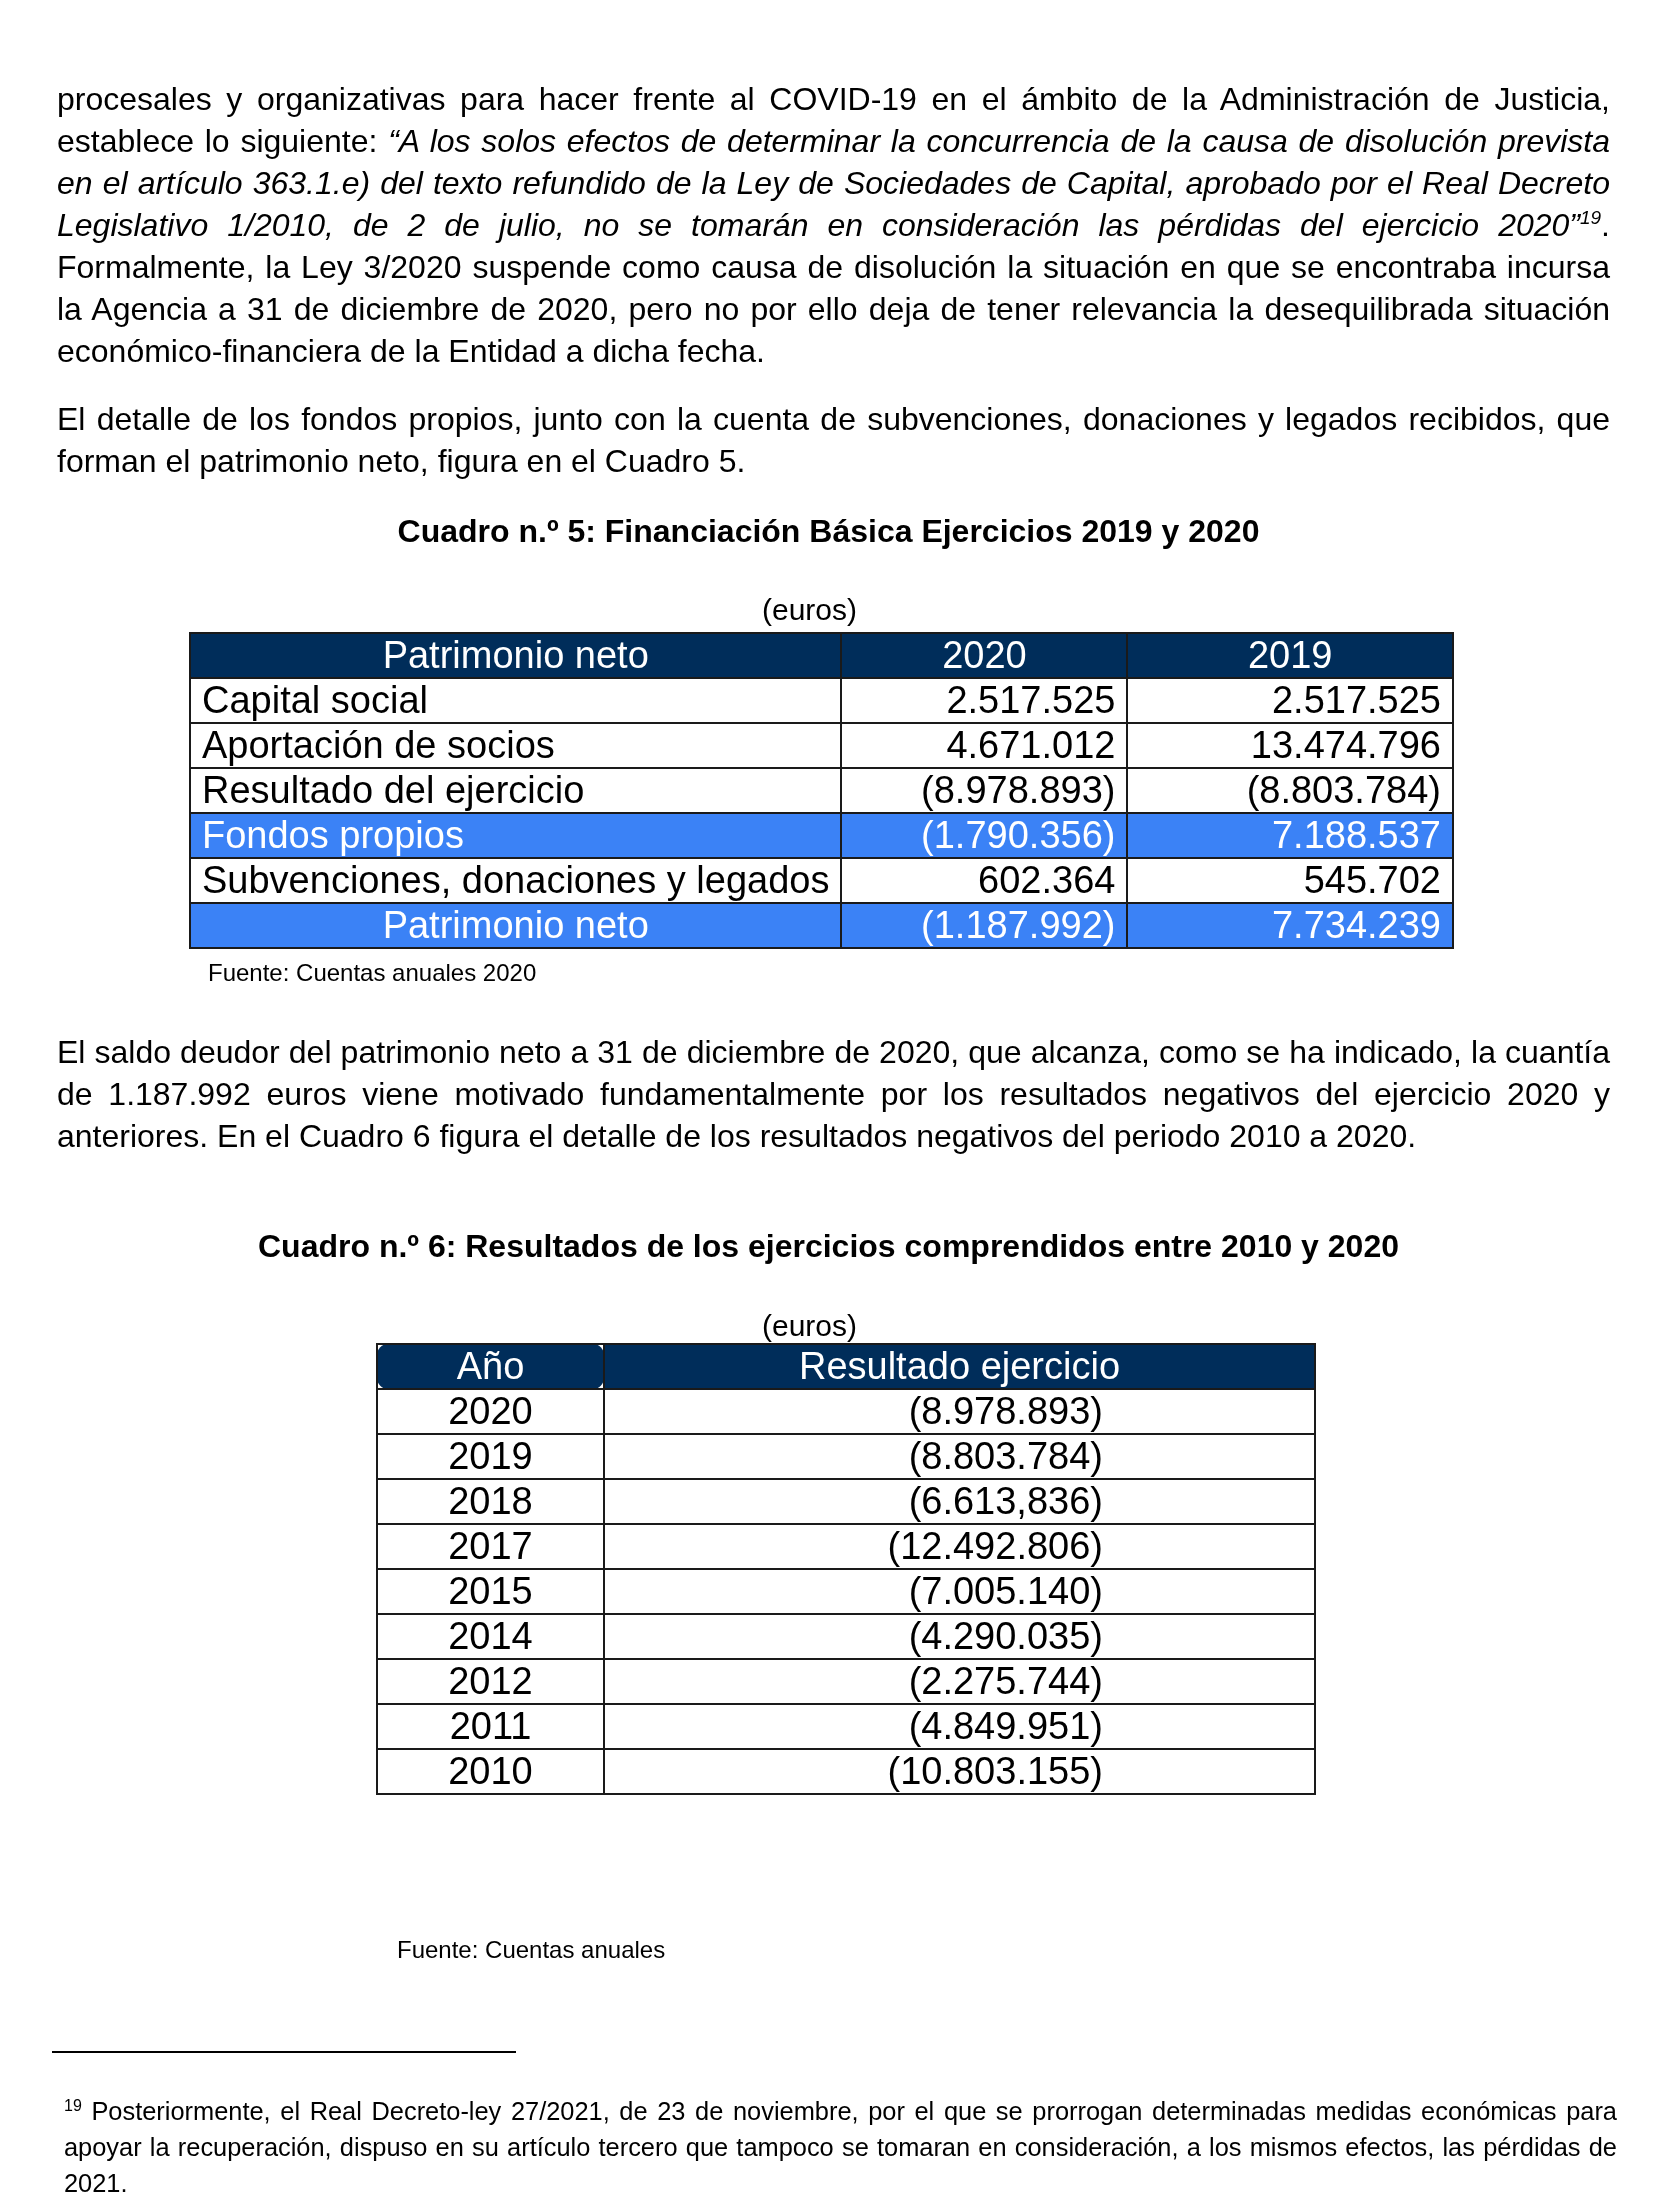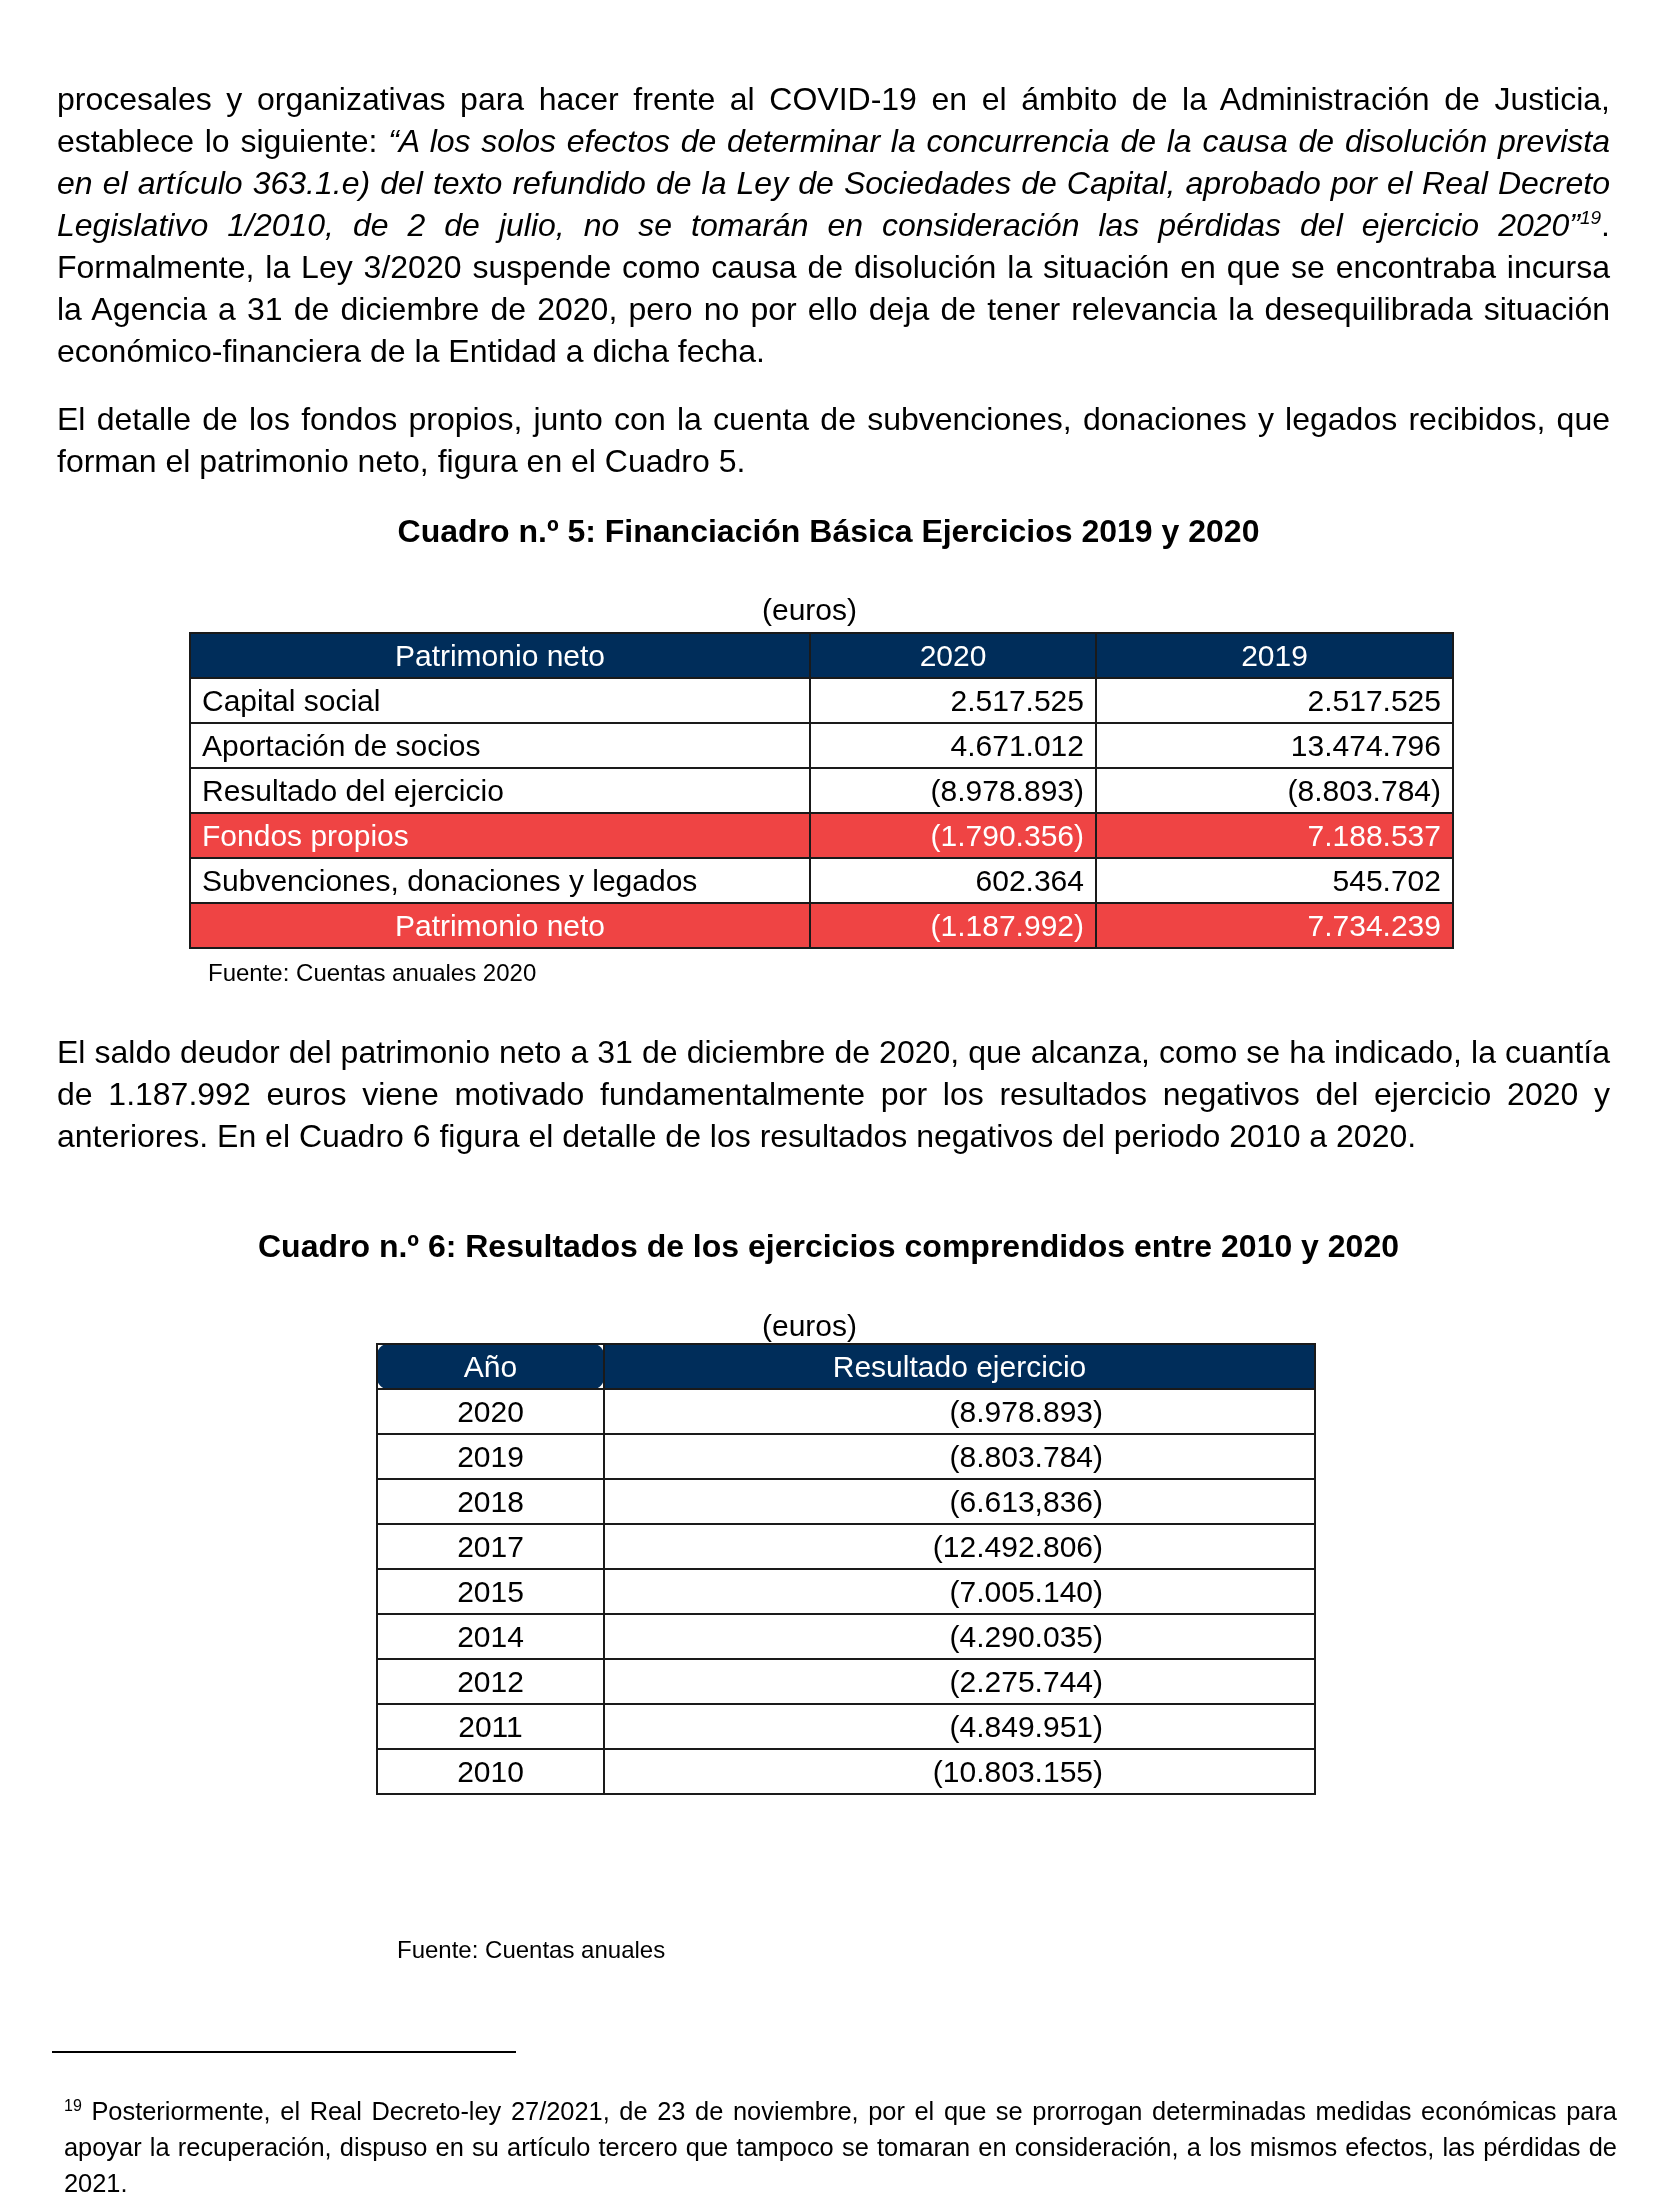--- a/index.html
+++ b/index.html
@@ -20,27 +20,27 @@
   .caption {
     position: absolute; left: 0; width: 1553px; text-align: center;
     font-weight: bold; font-size: 32px; line-height: 40px;
   }
   .cap5 { top: 511px; }
   .cap6 { top: 1226px; }
   .units { position: absolute; font-size: 30px; line-height: 35px; }
   .u5 { top: 592px; left: 710px; }
   .u6 { top: 1308px; left: 710px; }
 
-  table.t { position: absolute; border-collapse: collapse; font-size: 30px; }
+  table.t { position: absolute; border-collapse: collapse; font-size: 38px; }
   table.t td, table.t th {
     border: 2.4px solid #1a1a1a; height: 43px; padding: 0 11px;
     font-weight: normal; white-space: nowrap;
   }
   .hdr th, .hdr td { background: #002d5a; color: #fff; font-weight: bold; text-align: center; }
-  .hl td { background: #ef4444; color: #fff; font-weight: bold; }
+  .hl td { background: #3b82f6; color: #fff; font-weight: bold; }
   .num { text-align: right; }
   .ctr { text-align: center; }
 
   table.t5 { top: 632px; left: 137px; width: 1265px; }
   table.t5 .c1 { width: 596px; }
   table.t5 .c2 { width: 262px; }
   table.t6 { top: 1343px; left: 324px; width: 940px; }
   table.t6 .c1 { width: 203px; border-radius: 11px; }
   table.t6 td.res { padding-right: 211px; }
 

